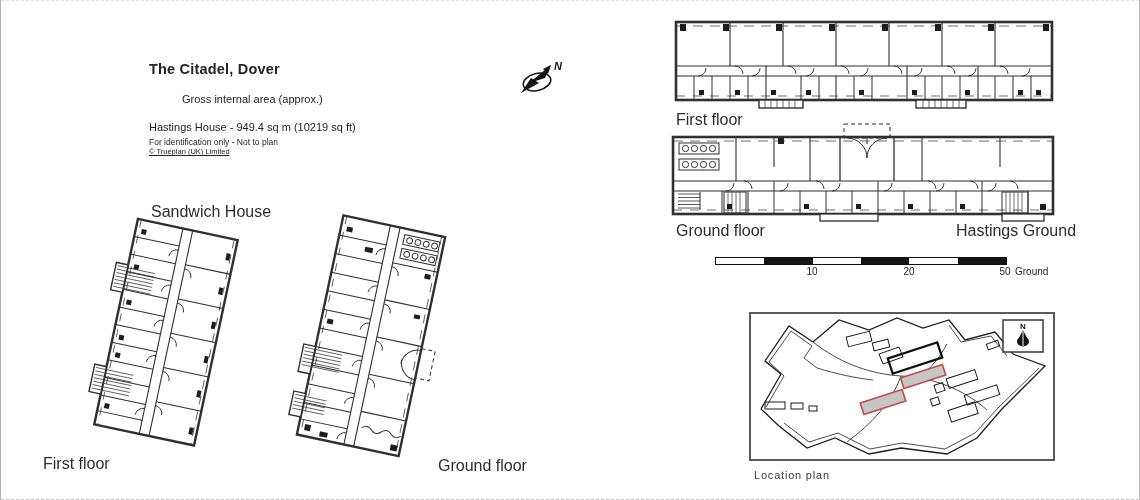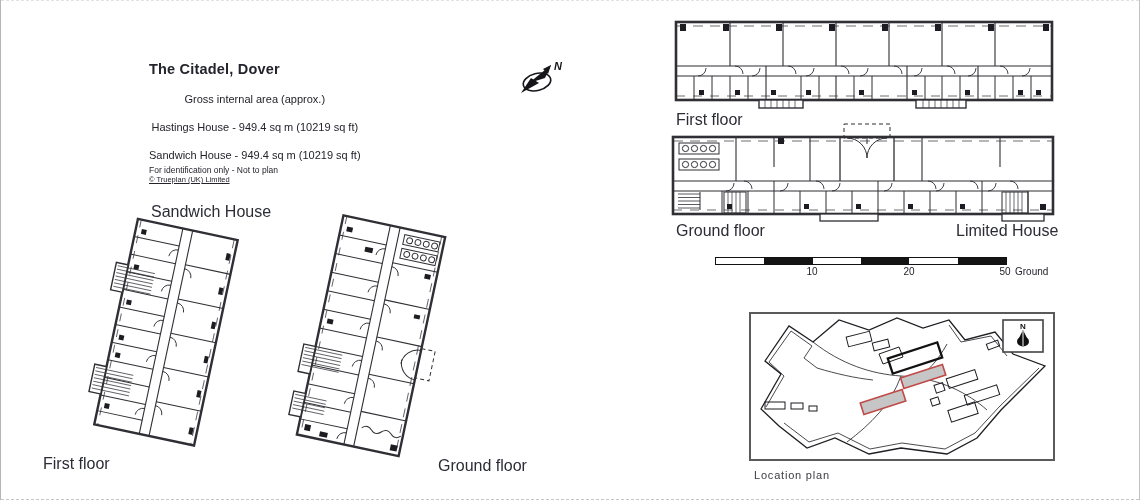--- a/index.html
+++ b/index.html
@@ -40,21 +40,20 @@
 </style>
 </head>
 <body>
 
 <div class="page">
 
   <div class="abs title-block">
     <div class="tb-title">The Citadel, Dover</div>
     <div class="tb-sub">Gross internal area (approx.)</div>
     <div class="tb-sub">Hastings House - 949.4 sq m (10219 sq ft)</div>
-    <div class="tb-sub">Sandwich House - 949.4 sq m (10219 sq ft)</div>
     <div class="tb-small">For identification only - Not to plan</div>
     <div class="tb-tiny">© Trueplan (UK) Limited</div>
   </div>
 
   <svg class="abs" style="left:514px;top:56px;" width="54" height="42" viewBox="0 0 54 42">
     <g>
       <ellipse cx="22" cy="26" rx="14" ry="8.5" transform="rotate(-14 22 26)" fill="none" stroke="#15151a" stroke-width="1.6"></ellipse>
     </g>
     <g fill="#15151a">
       <polygon points="6,37 16,22 24,27"></polygon>
@@ -241,21 +240,21 @@
       <rect x="238" y="82" width="5" height="5"></rect>
         <rect x="290" y="82" width="5" height="5"></rect>
       <rect x="370" y="82" width="6" height="6"></rect>
     </g>
     <g stroke="#2f2f35" fill="#fff">
       <rect x="150" y="92" width="58" height="7" stroke-width="1.3"></rect>
       <rect x="332" y="92" width="42" height="7" stroke-width="1.3"></rect>
     </g>
   </svg>
   <div class="abs plan-label" style="left:675px;top:222px;">Ground floor</div>
-  <div class="abs plan-label" style="left:955px;top:222px;width:98px;text-align:right;">Limited House</div>
+  <div class="abs plan-label" style="left:955px;top:222px;width:98px;text-align:right;">Hastings Ground</div>
 
   <div class="abs scalebar">
     <div class="scalebar-track">
       <div class="seg w"></div>
         <div class="seg b"></div>
       <div class="seg w"></div>
         <div class="seg b"></div>
       <div class="seg w"></div>
         <div class="seg b"></div>
     </div>

